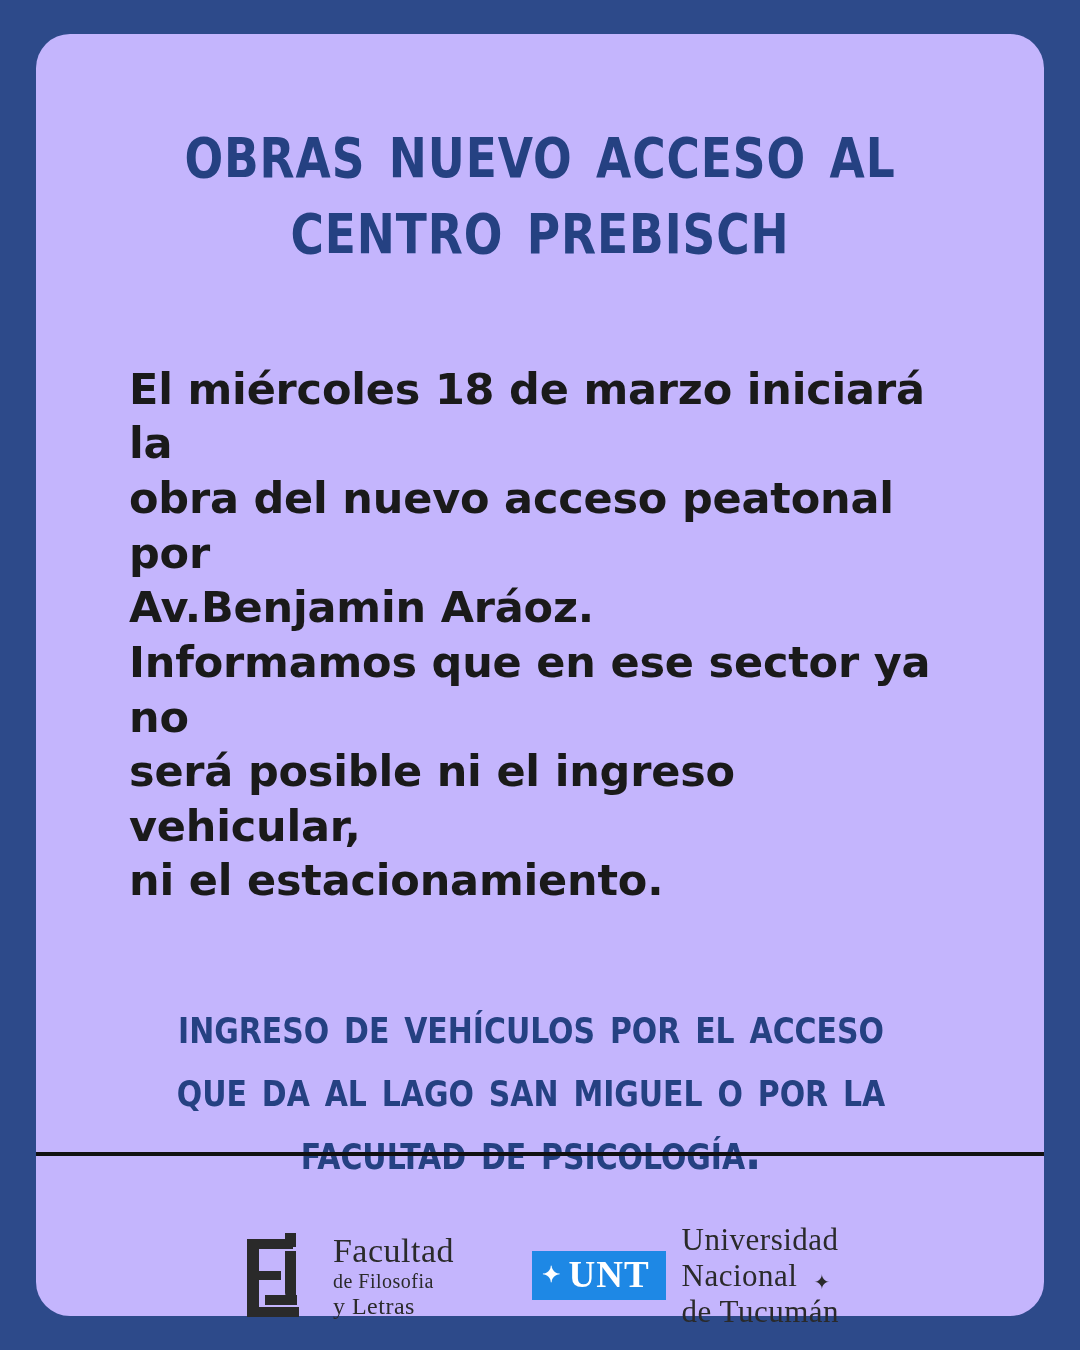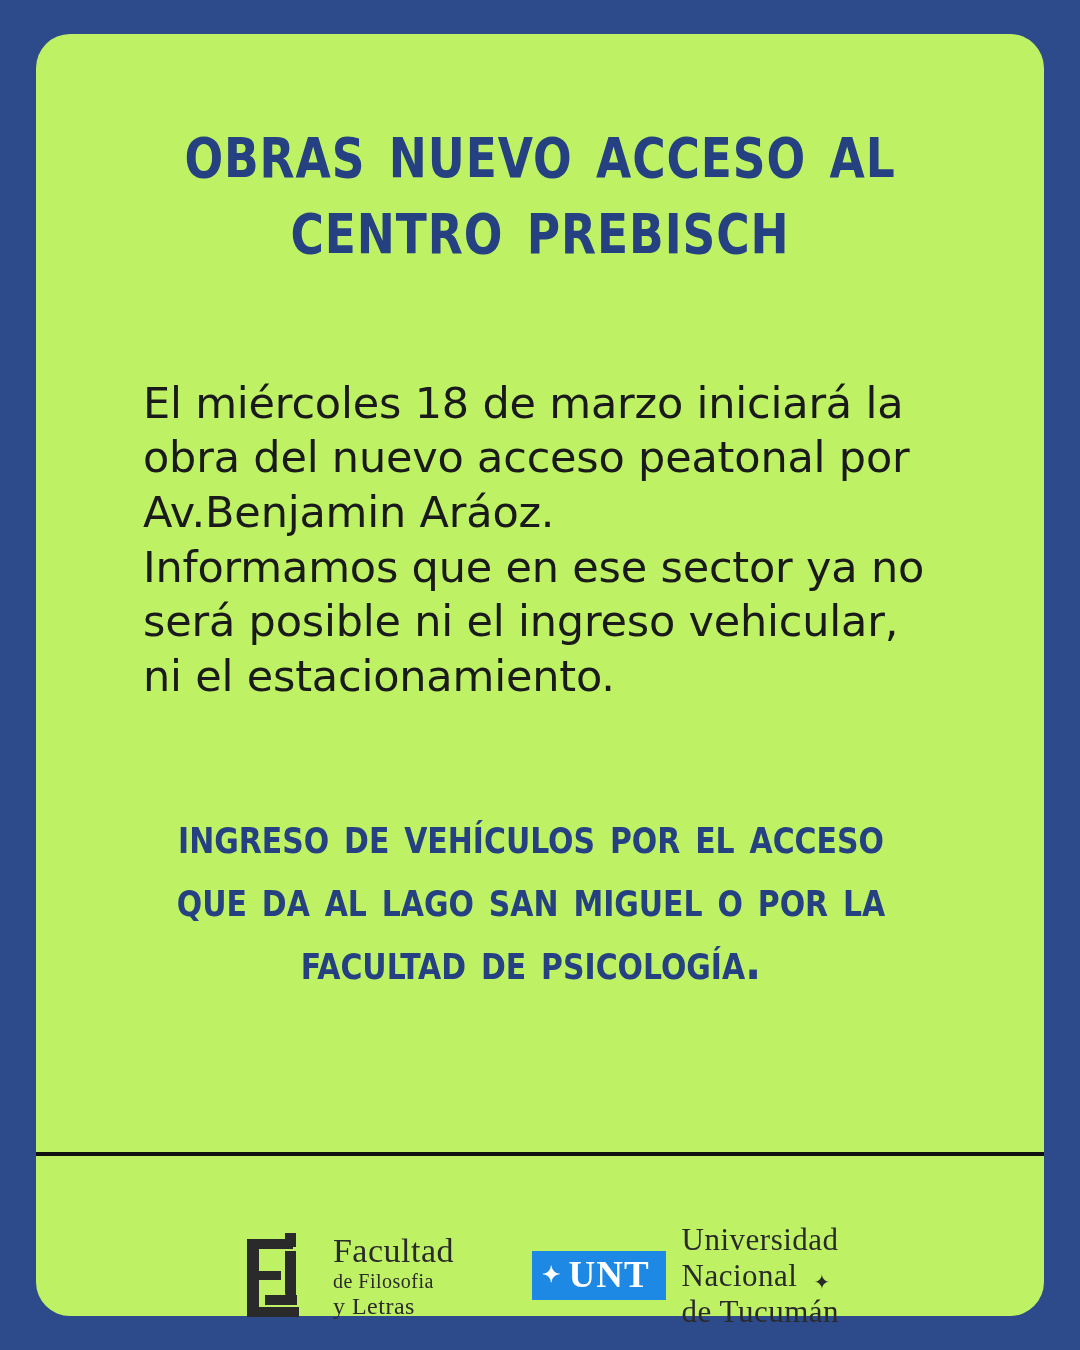--- a/index.html
+++ b/index.html
@@ -13,21 +13,21 @@
     font-family: "Liberation Sans", sans-serif;
     overflow: hidden;
   }
 
   .poster {
     position: absolute;
     left: 36px;
     top: 34px;
     width: 1008px;
     height: 1282px;
-    background: #bef264;
+    background: #c4b5fd;
     border-radius: 34px;
     box-sizing: border-box;
     padding: 0;
   }
 
   .title-block {
     padding: 78px 48px 0 48px;
     text-align: center;
   }
 
@@ -45,25 +45,25 @@
     transform: scaleX(0.92);
     transform-origin: center top;
   }
 
   .body-block {
     padding: 96px 86px 0 92px;
   }
 
   .body-text {
     font-family: "DejaVu Sans", "Liberation Sans", sans-serif;
-    font-weight: normal;
+    font-weight: bold;
     font-size: 43px;
     line-height: 1.27;
     color: #1a1a1a;
-    margin: 15px;
+    margin: 1px;
     white-space: pre-line;
     letter-spacing: -0.2px;
   }
 
   .highlight-block {
     padding: 86px 58px 0 40px;
     text-align: center;
   }
 
   .highlight-text {

